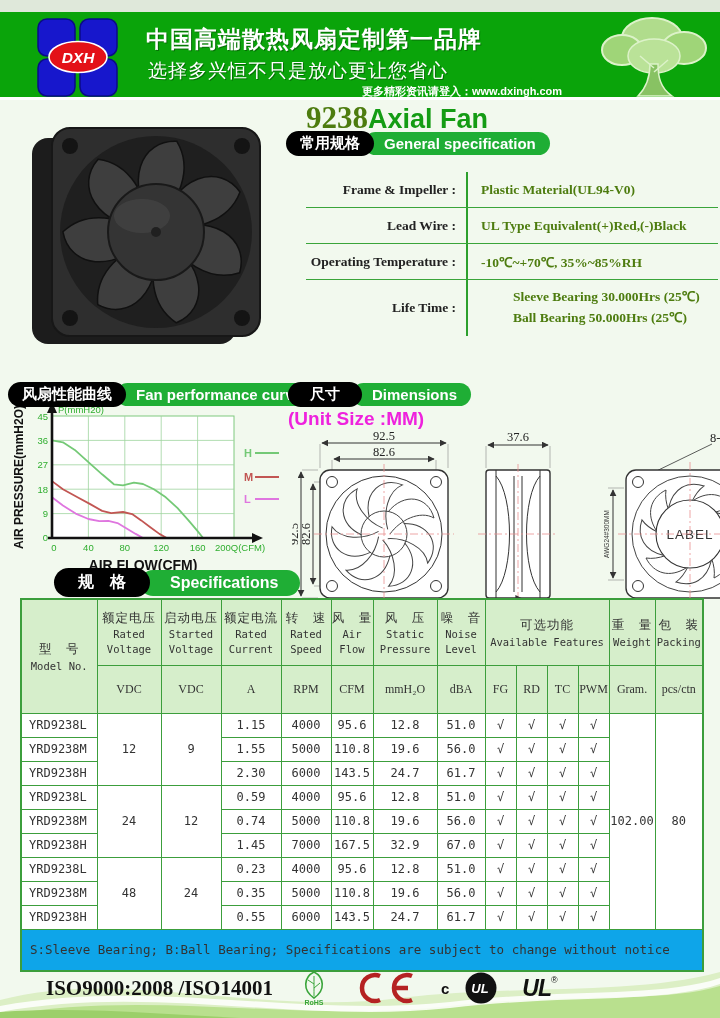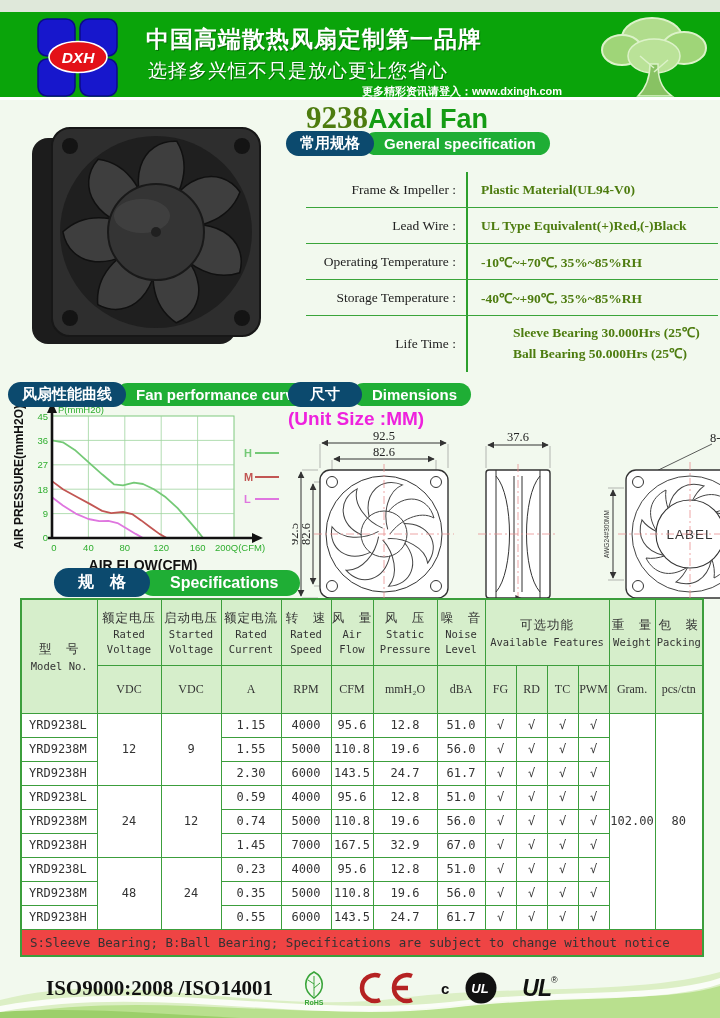--- a/index.html
+++ b/index.html
@@ -13,31 +13,31 @@
   .slogan2 { position:absolute; left:148px; top:46px; color:#fff; font-weight:normal; font-size:19px; text-shadow:1px 1px 0 #066f06; letter-spacing:1px; }
   .website { position:absolute; left:362px; top:72px; color:#fff; font-weight:bold; font-size:11px; }
   .tree { position:absolute; right:2px; top:0; }
 
   
   .title { position:absolute; left:306px; top:88px; white-space:nowrap; }
   .title .num { font-family:"Liberation Serif", serif; font-weight:bold; font-size:31px; color:#4d7c0f; }
   .title .name { font-weight:bold; font-size:27px; color:#149c14; }
   .badge-row { position:absolute; white-space:nowrap; }
   .pill { display:inline-block; border-radius:15px; padding:3px 14px; font-weight:bold; font-size:15px; color:#fff; vertical-align:middle; }
-  .pill.gray { background:#0c4a6e; position:relative; z-index:2; }
+  .pill.gray { background:#000000; position:relative; z-index:2; }
   .pill.green { background:#1fae35; margin-left:-10px; padding-left:20px; z-index:1; position:relative; }
 
   
   .fan-photo { position:absolute; left:18px; top:94px; }
 
   
   .gs-table { position:absolute; left:306px; top:160px; width:412px; }
   .gs-row { display:flex; border-bottom:1px solid #3aa53a; min-height:36px; align-items:center; }
   .gs-row:last-child { border-bottom:none;gap:32px; }
-  .gs-label { width:162px; text-align:right; padding:4px 10px 4px 0; font-family:"Liberation Serif", serif; font-weight:normal; font-size:13.5px; color:#222; border-right:2px solid #2da02d; align-self:stretch; display:flex; align-items:center; justify-content:flex-end; }
+  .gs-label { width:162px; text-align:right; padding:4px 10px 4px 0; font-family:"Liberation Serif", serif; font-weight:bold; font-size:13.5px; color:#222; border-right:2px solid #2da02d; align-self:stretch; display:flex; align-items:center; justify-content:flex-end; }
   .gs-value { flex:1; padding:4px 0 4px 13px; font-family:"Liberation Serif", serif; font-weight:bold; font-size:13.5px; color:#4d7c0f; }
   .gs-value div { line-height:1.55; }
 
   
   .chart-wrap { position:absolute; left:12px; top:390px; }
 
   
   .unit-note { position:absolute; left:288px; top:396px; color:#ee22dd; font-weight:bold; font-size:19px; }
   .dims-row { position:absolute; left:292px; top:418px; display:flex; gap:10px; align-items:flex-start; }
 
@@ -45,21 +45,21 @@
   .spec-table { position:absolute; left:20px; top:586px; border-collapse:collapse; table-layout:fixed; width:682px; background:#fff; }
   .spec-table th, .spec-table td { border:1px solid #3c9e3c; text-align:center; color:#333; overflow:hidden; }
   .spec-table { border:2px solid #3c9e3c; }
   .spec-table th { background:#d6eecb; font-weight:normal; }
   .spec-table .zh { font-size:12.5px; letter-spacing:1px; display:block; line-height:1.5; }
   .spec-table .en { font-family:"DejaVu Sans Mono", monospace; font-size:10.5px; display:block; line-height:1.35; }
   .spec-table .unit-row th { height:48px; font-family:Liberation Serif, serif; font-size:12px; }
   .spec-table .head-row th { height:66px; }
   .spec-table td { height:24px; font-family:"DejaVu Sans Mono", monospace; font-size:12px; }
   .spec-table td.model { text-align:left; padding-left:7px; }
-  .spec-table td.note-cell { text-align:left; padding:5px 8px; font-size:12.5px; height:26px; background:#ef4444; }
+  .spec-table td.note-cell { text-align:left; padding:5px 8px; font-size:12.5px; height:42px; background:#0ea5e9; }
 
   
   .waves { position:absolute; left:0; bottom:0; width:720px; height:70px; }
   .footer-row { position:absolute; left:46px; top:958px; display:flex; align-items:center; gap:24px; z-index:5; }
   .iso-text { font-family:"Liberation Serif", serif; font-weight:bold; font-size:21px; color:#111; }
   .ul-letters { font-weight:bold; font-style:italic; font-size:23px; color:#111; letter-spacing:-1px; }
   .c-mark { font-weight:bold; font-size:15px; color:#111; margin-right:-9px; }
   .reg-mark { font-size:9px; color:#111; vertical-align:top; }
 </style>
 </head>
@@ -127,24 +127,20 @@
       <div class="gs-label">Frame &amp; Impeller :</div>
       <div class="gs-value">Plastic Material(UL94-V0)</div>
     </div>
     <div class="gs-row">
       <div class="gs-label">Lead Wire :</div>
       <div class="gs-value">UL Type Equivalent(+)Red,(-)Black</div>
     </div>
     <div class="gs-row">
       <div class="gs-label">Operating Temperature :</div>
       <div class="gs-value">-10℃~+70℃,  35%~85%RH</div>
-    </div>
-    <div class="gs-row">
-      <div class="gs-label">Storage Temperature :</div>
-      <div class="gs-value">-40℃~+90℃,  35%~85%RH</div>
     </div>
     <div class="gs-row" style="min-height:56px;">
       <div class="gs-label">Life Time :</div>
       <div class="gs-value">
         <div>Sleeve Bearing 30.000Hrs (25℃)</div>
         <div>Ball Bearing 50.000Hrs (25℃)</div>
       </div>
     </div>
   </div>
 

